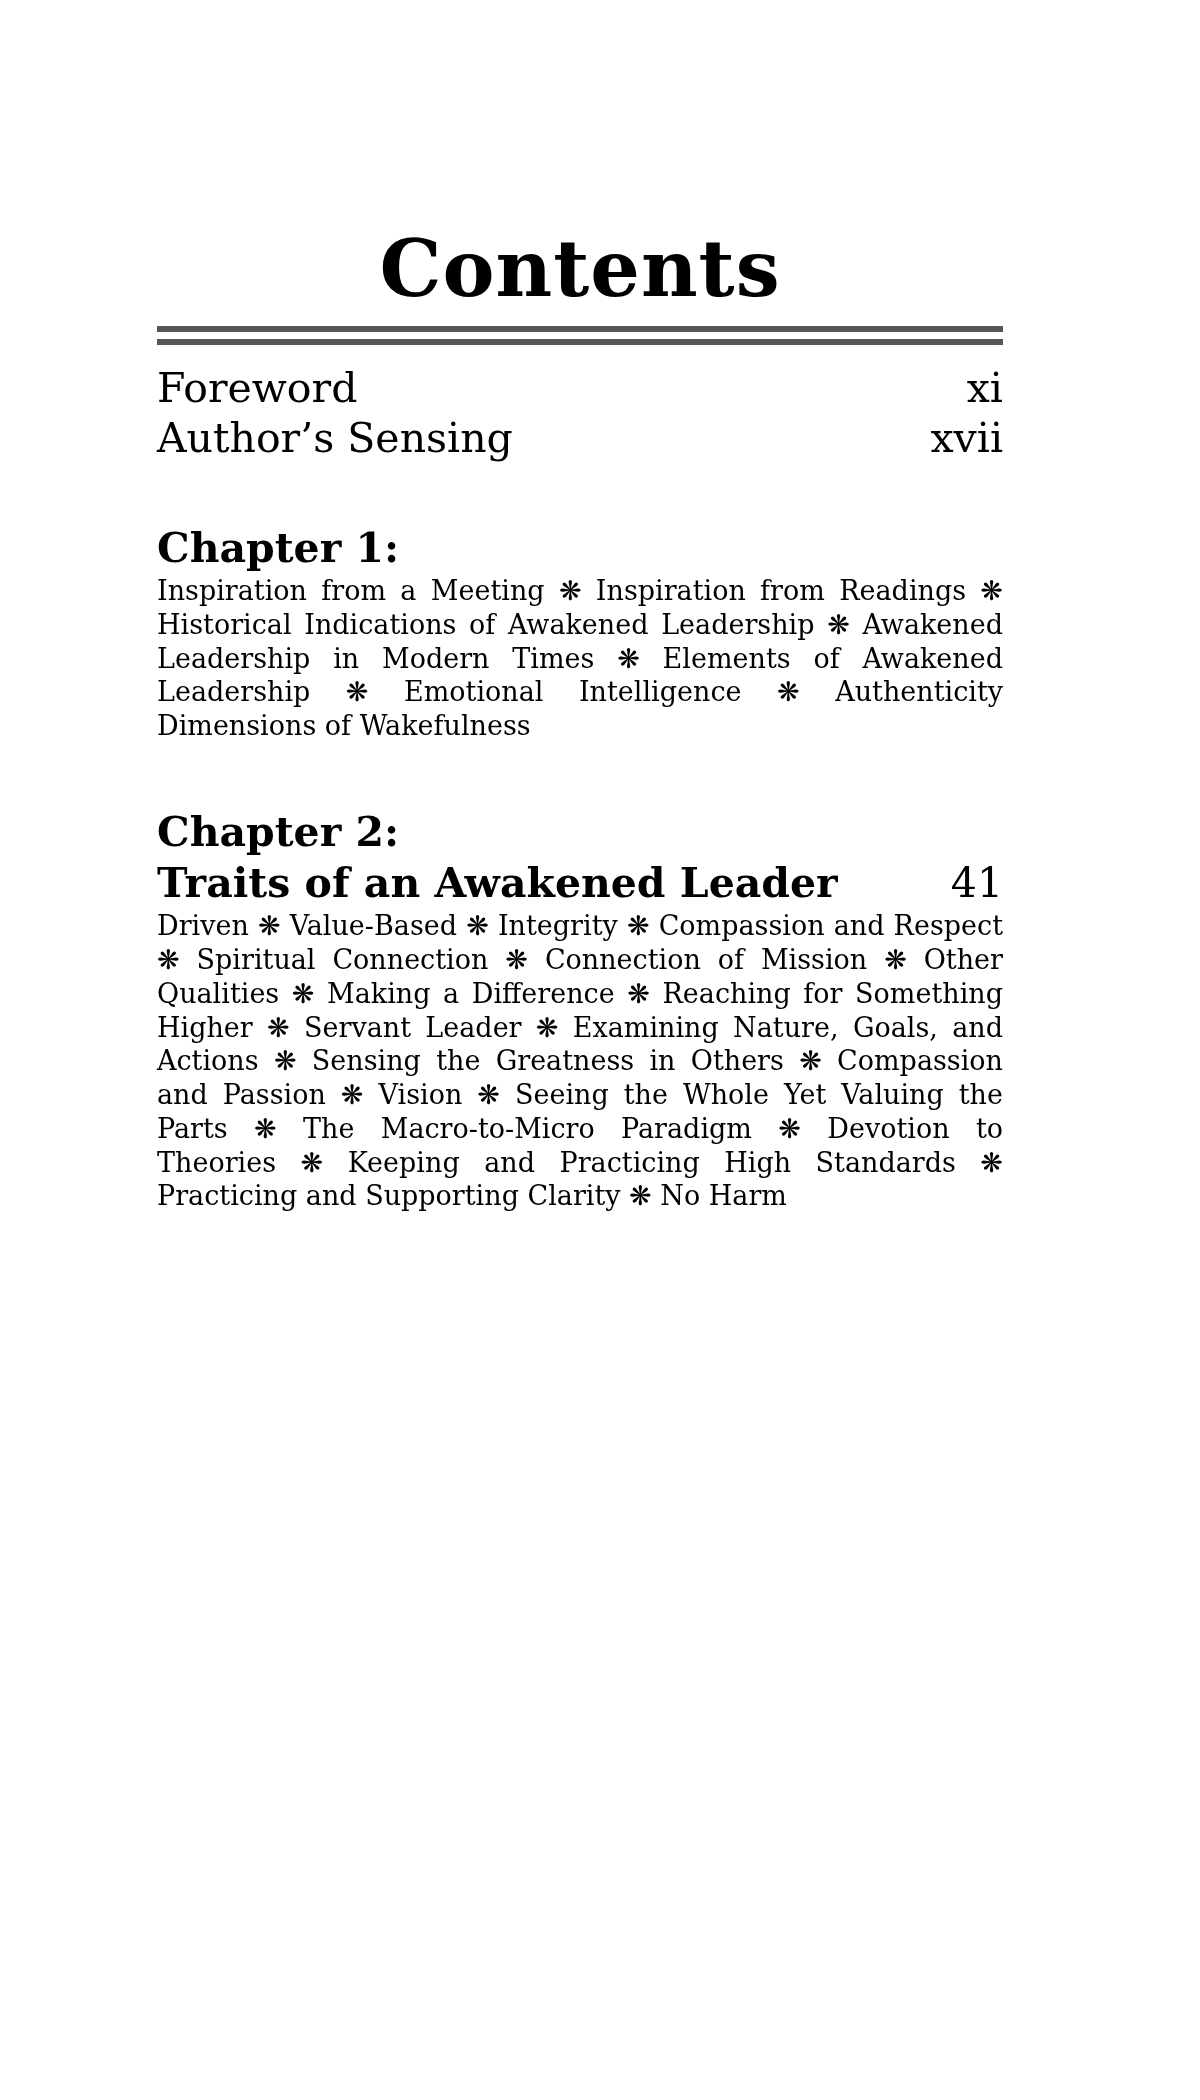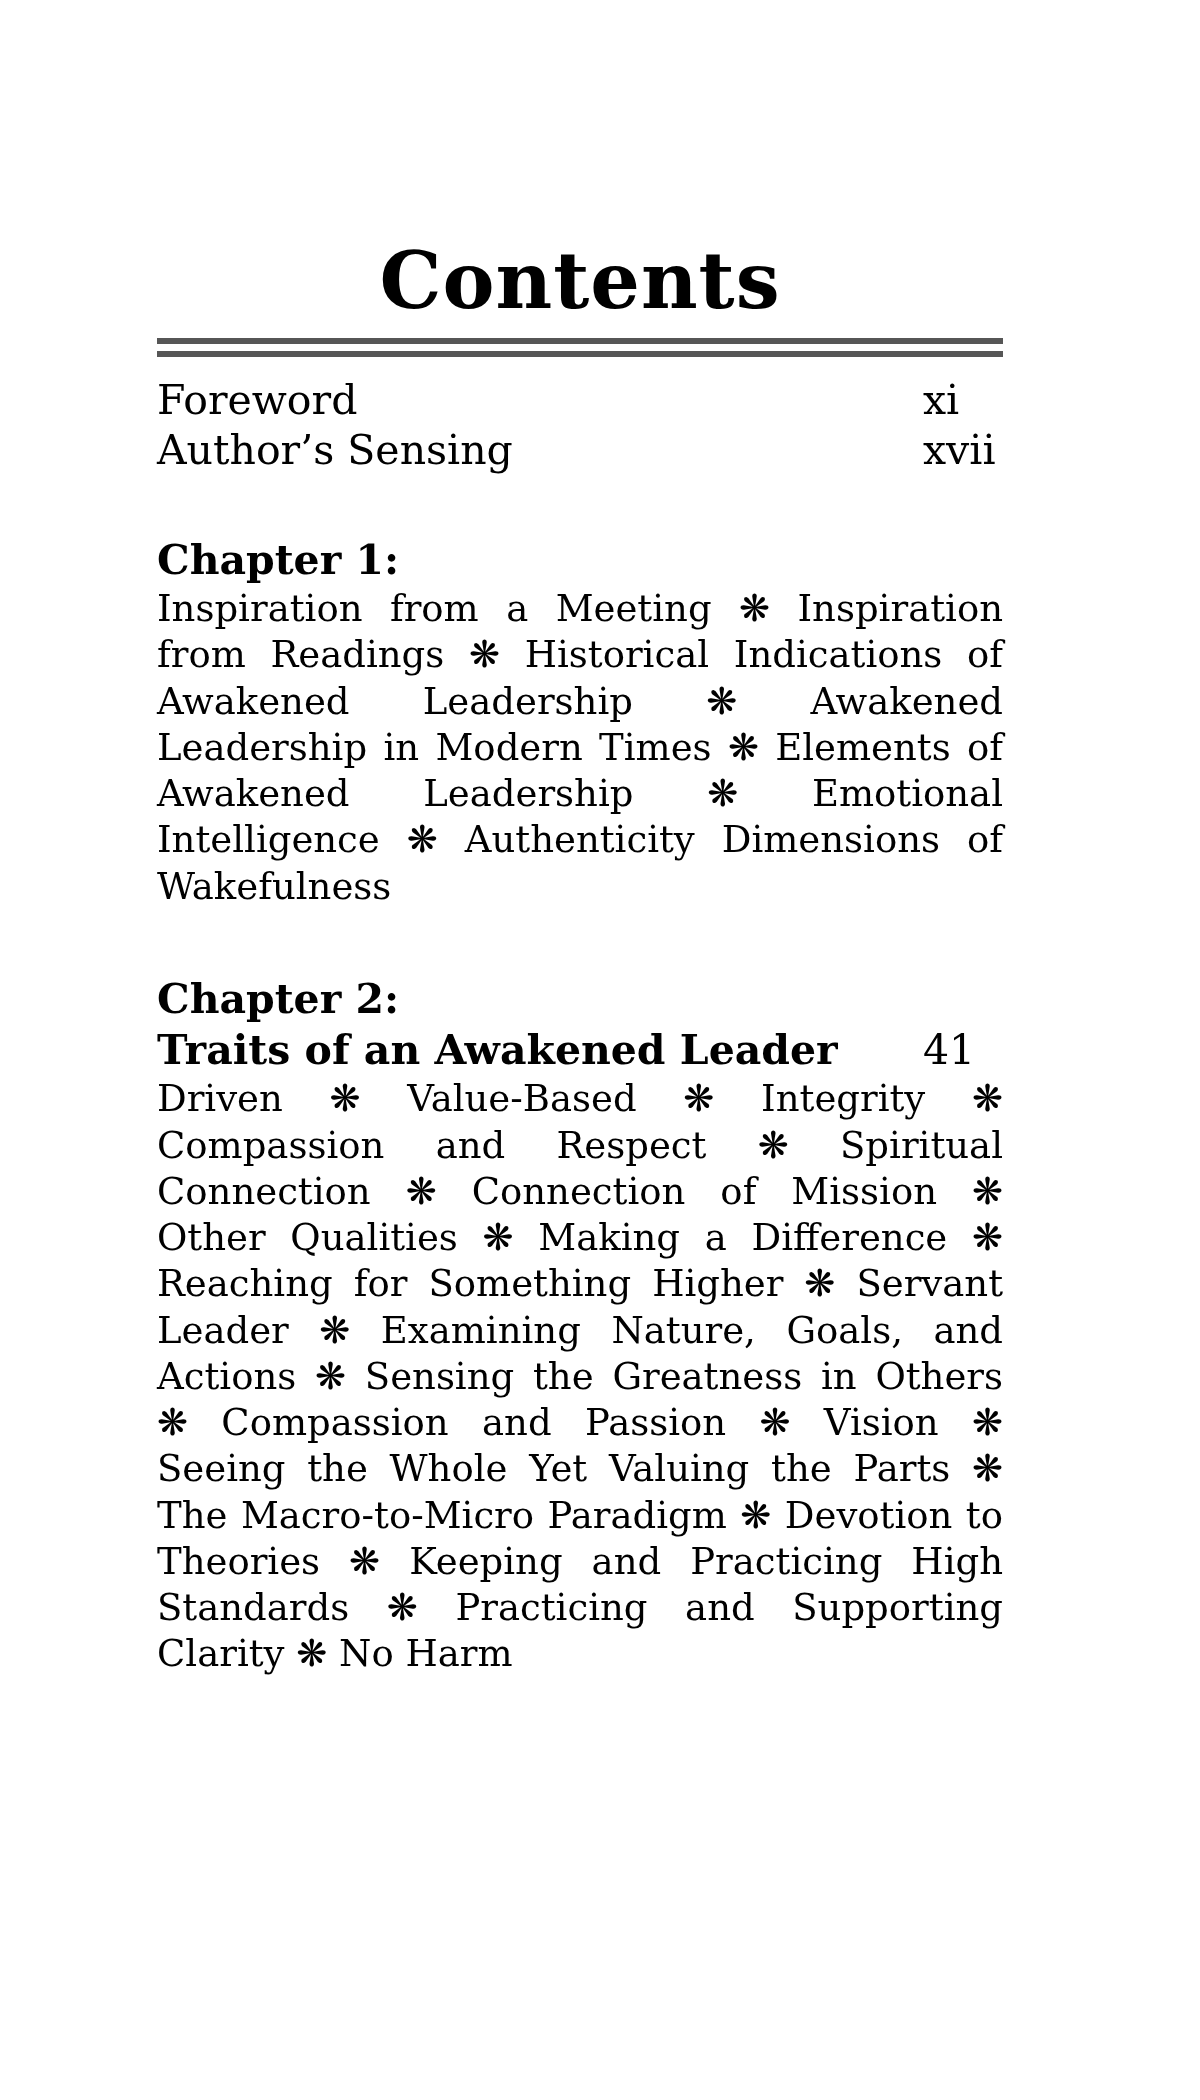--- a/index.html
+++ b/index.html
@@ -16,21 +16,21 @@
   .sheet {
     position: absolute;
     left: 0; top: 0;
     width: 1200px;
     height: 2100px;
     background: #ffffff;
   }
   .content {
     position: absolute;
     left: 157px;
-    top: 12px;
+    top: 0;
     width: 846px;
   }
   .book-title {
     margin-top: 228px;
     text-align: center;
     font-size: 78px;
     line-height: 1.05;
     font-weight: 700;
     letter-spacing: 1px;
   }
@@ -50,32 +50,32 @@
     line-height: 1.22;
   }
   .toc-row {
     display: flex;
     align-items: baseline;
   }
   .toc-row .entry-label { flex: 1 1 auto; }
   .toc-row .entry-page {
     flex: 0 0 80px;
     width: 80px;
-    text-align: left;
+    text-align: right;
   }
   .chapter {
     font-size: 41px;
     line-height: 1.25;
   }
   .chapter-1 { margin-top: 60px; }
   .chapter-2 { margin-top: 64px; }
   .bold { font-weight: 700; }
   .topics {
     text-align: justify;
-    font-size: 37px;
+    font-size: 27px;
     line-height: 1.25;
   }
 </style>
 </head>
 <body>
 
 <div class="sheet">
   <div class="content">
 
     <h1 class="book-title">Contents</h1>

